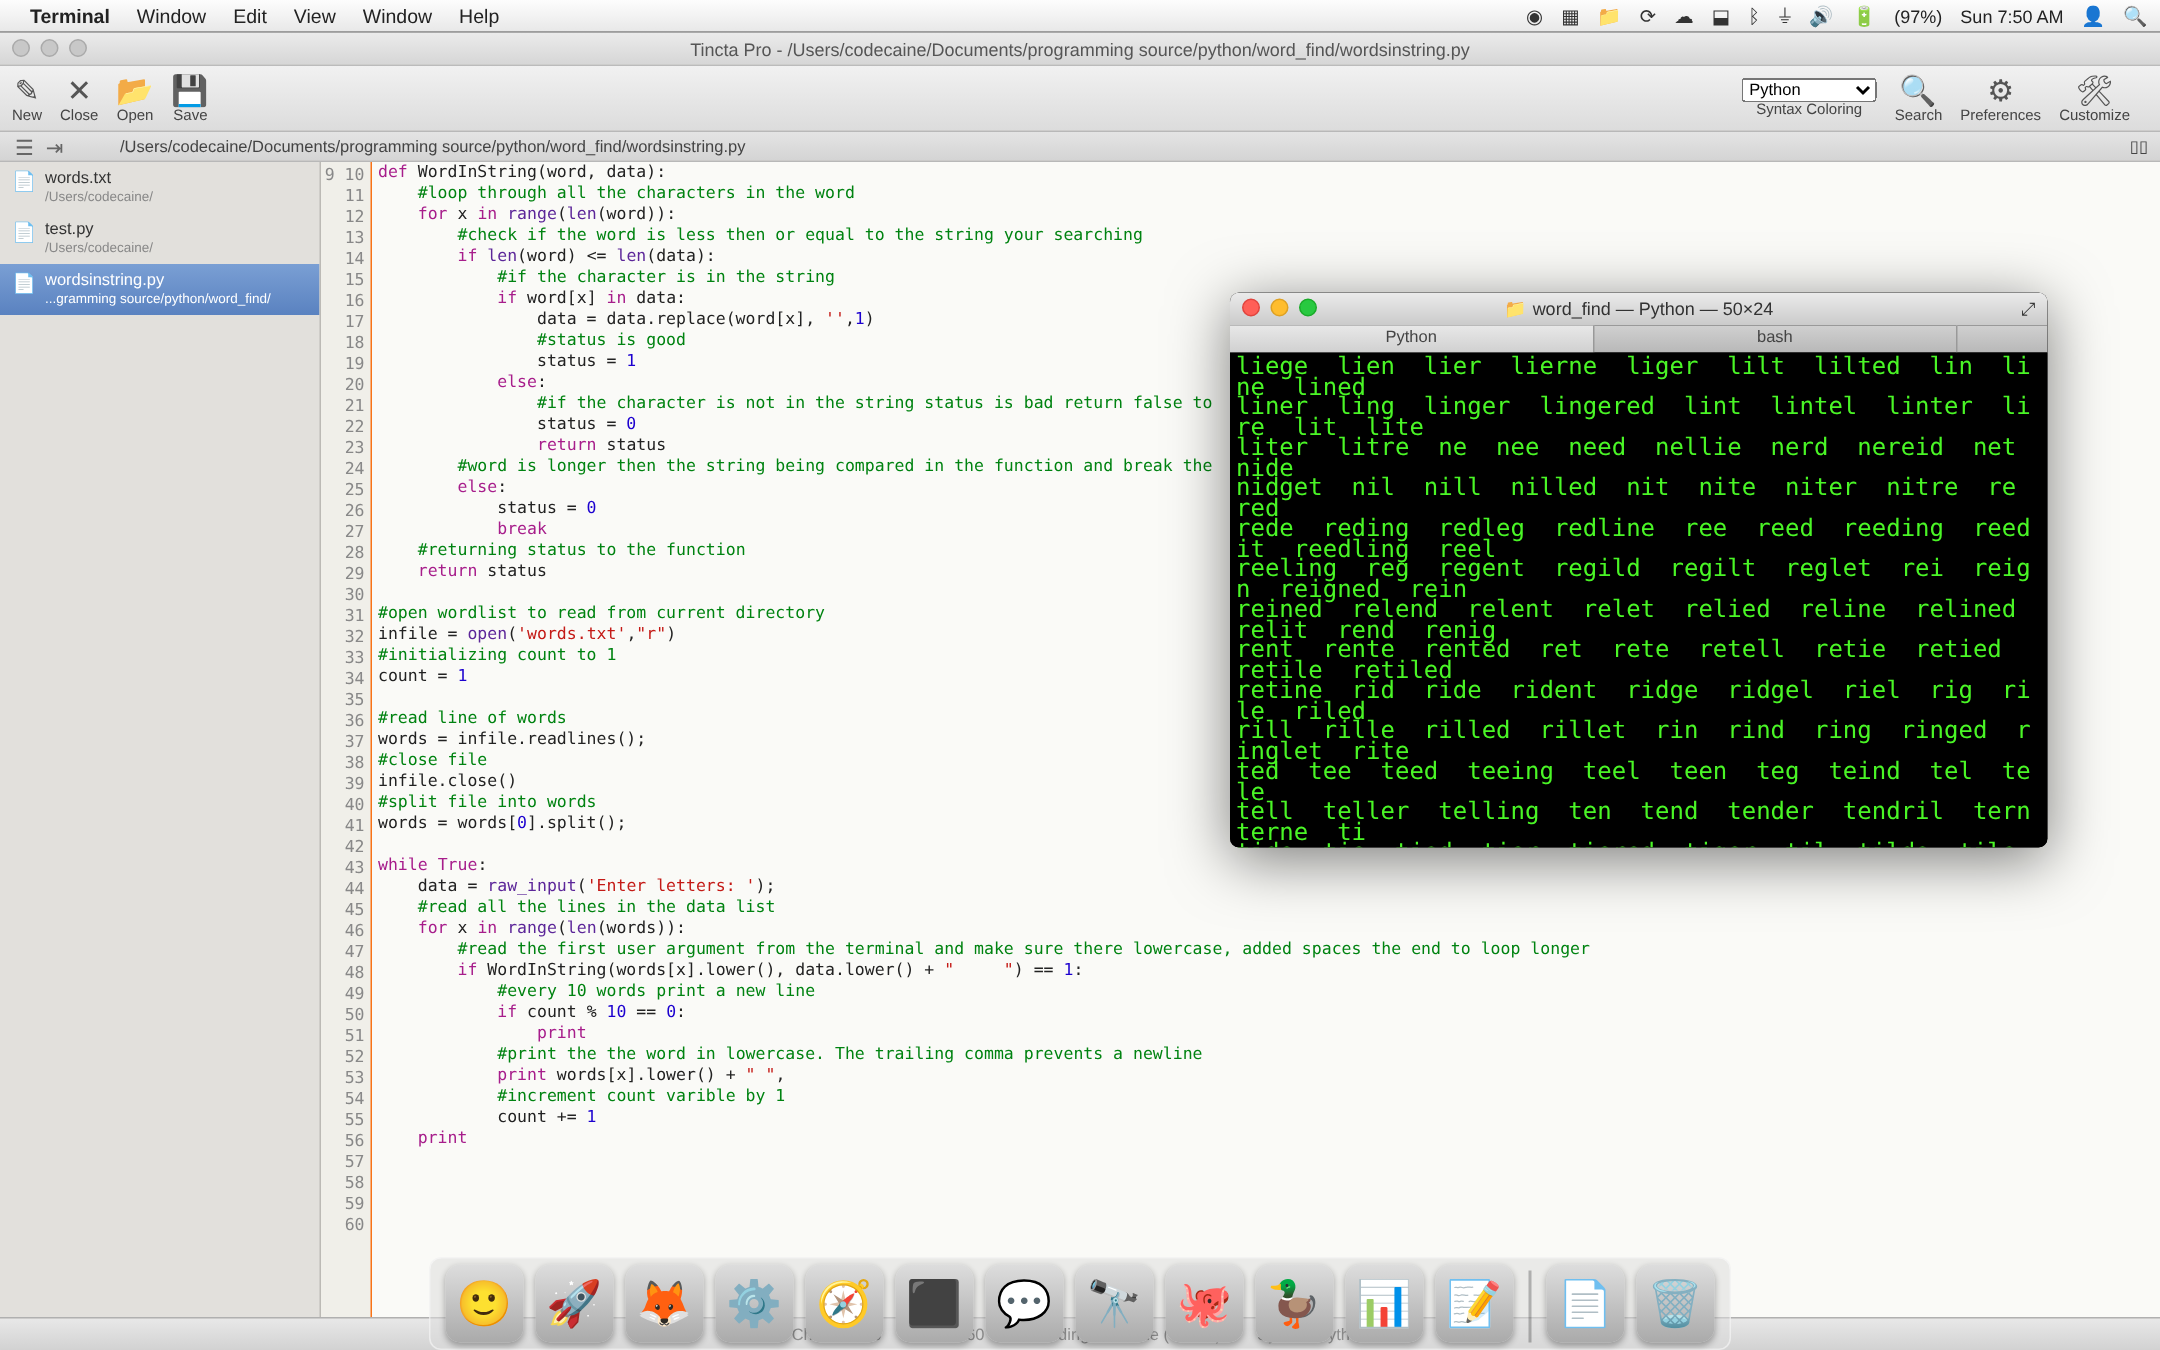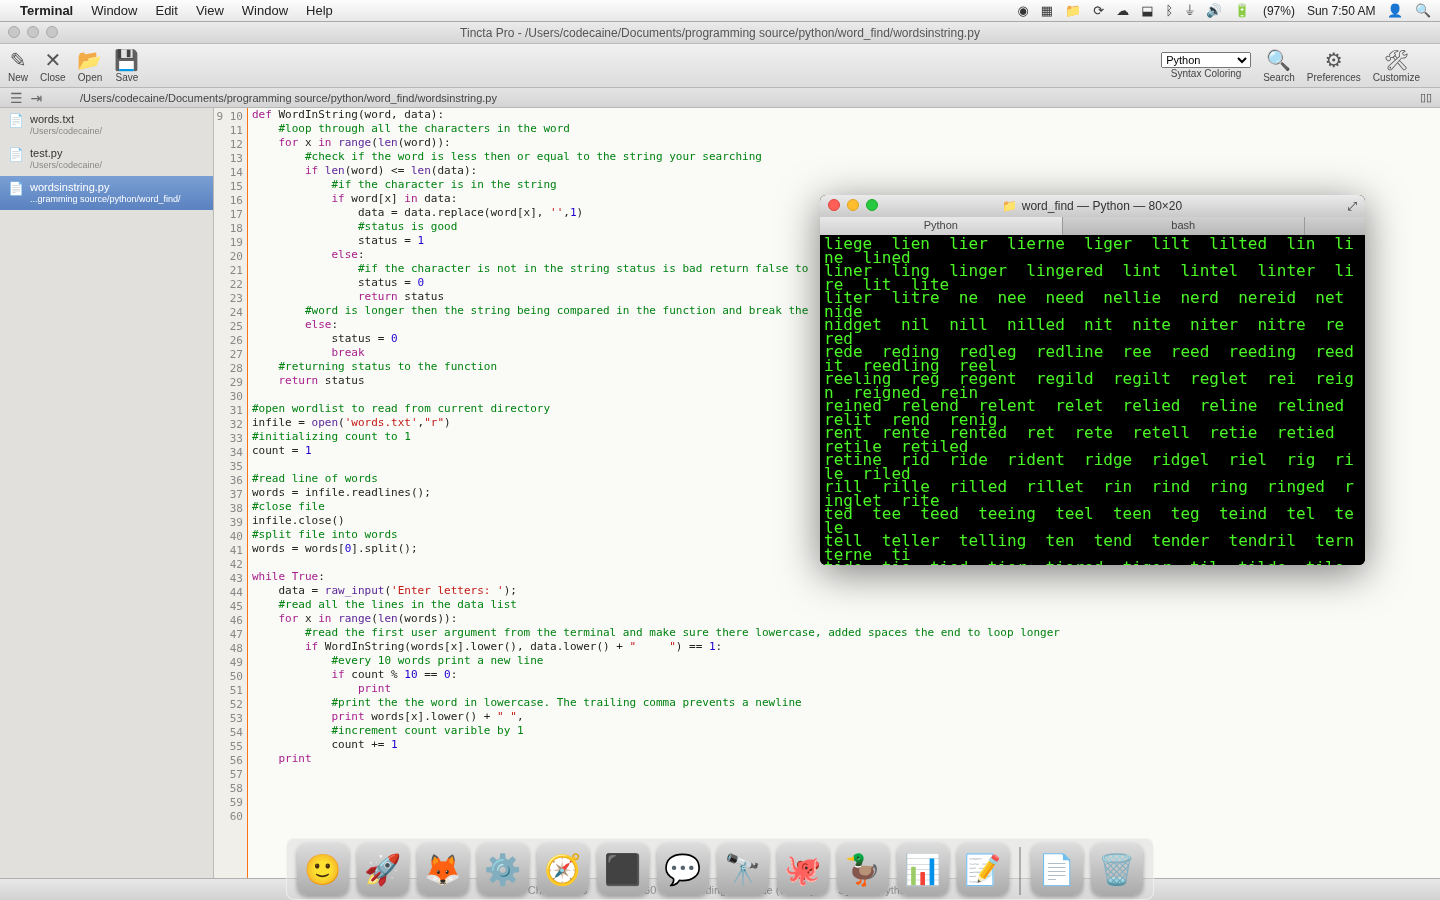--- a/index.html
+++ b/index.html
@@ -295,21 +295,21 @@
 </div>
 
 <div class="term-window">
   <div class="term-title">
     <div class="term-traffic">
       <span class="t-red"></span>
       <span class="t-yel"></span>
       <span class="t-grn"></span>
     </div>
     <span style="margin-right:4px;">📁</span>
-    <span>word_find — Python — 80×20</span>
+    <span>word_find — Python — 50×24</span>
     <span style="position:absolute; right:8px;">⤢</span>
   </div>
   <div class="term-tabs">
     <div class="term-tab active">Python</div>
     <div class="term-tab">bash</div>
     <div style="width:60px;"></div>
   </div>
   <div class="term-body"><span id="termout">liege  lien  lier  lierne  liger  lilt  lilted  lin  line  lined
 liner  ling  linger  lingered  lint  lintel  linter  lire  lit  lite
 liter  litre  ne  nee  need  nellie  nerd  nereid  net  nide

